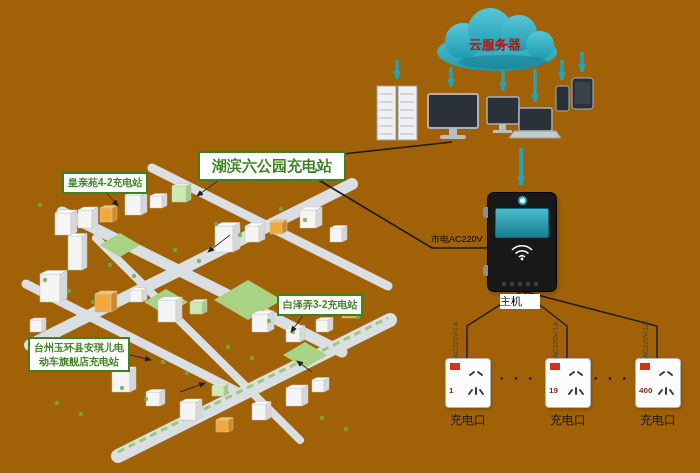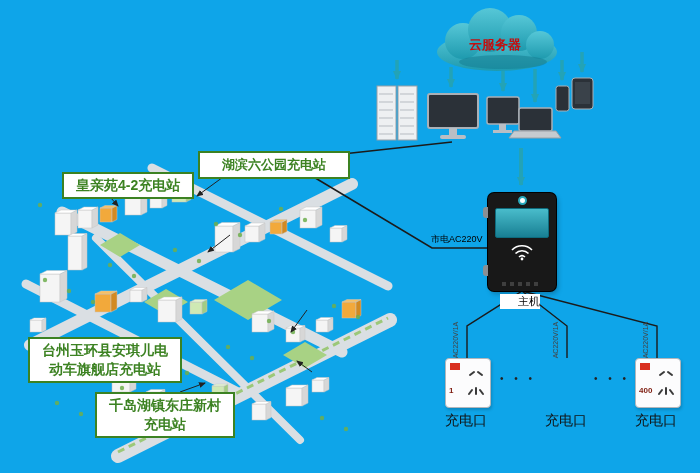--- a/index.html
+++ b/index.html
@@ -1,29 +1,29 @@
 <!DOCTYPE html>
 <html><head>
 <meta charset="utf-8">
 <style>
   *{margin:0;padding:0;box-sizing:border-box}
   html,body{background:#ffffff}
   body{font-family:"Liberation Sans",sans-serif}
-  .stage{position:relative;width:700px;height:473px;background:#0ea5e9;overflow:hidden}
+  .stage{position:relative;width:700px;height:473px;background:#a16207;overflow:hidden}
   .layer{position:absolute;left:0;top:0}
   svg text{font-family:"Liberation Sans",sans-serif}
 
   
   .station{position:absolute;z-index:6;background:#fff;border:2px solid #3c8222;color:#3c8222;
-           font-weight:bold;font-size:14px;line-height:1.35;padding:2px 12px;white-space:pre-line;text-align:center}
-  .station.big{font-size:13px;padding:3px 22px}
+           font-weight:bold;font-size:10px;line-height:1.35;padding:2px 4px;white-space:pre-line;text-align:center}
+  .station.big{font-size:15px;padding:3px 12px}
 
   
   .power-label{position:absolute;left:431px;top:233px;z-index:6;font-size:9px;font-weight:normal;color:#000}
-  .host-label{position:absolute;left:500px;top:294px;width:40px;z-index:7;text-align:right;
+  .host-label{position:absolute;left:500px;top:294px;width:40px;z-index:7;text-align:left;
               font-size:11px;color:#000;background:#fff}
 
   
   .host{position:absolute;left:488px;top:193px;width:68px;height:98px;z-index:5;
         background:#181818;border-radius:6px;box-shadow:0 0 0 1px #000,2px 3px 5px rgba(0,0,0,.25)}
   .host-tab{position:absolute;left:-5px;width:5px;height:11px;background:#8a8f94;border-radius:3px 0 0 3px}
   .host-tab.t1{top:14px}.host-tab.t2{top:72px}
   .host-logo{position:absolute;left:30px;top:3px;width:9px;height:9px;border-radius:50%;background:#fff;border:2px solid #2aa9bc}
   .host-screen{position:absolute;left:7px;top:15px;width:54px;height:30px;border:1px solid #0d6b7d;border-radius:2px;
                background:linear-gradient(180deg,#49bccb,#187f93)}
@@ -31,21 +31,21 @@
   .host-vents{position:absolute;left:14px;bottom:5px;width:40px;height:4px;
               background:repeating-linear-gradient(90deg,#3f3f3f 0 4px,#181818 4px 8px)}
 
   
   .outlet{position:absolute;top:358px;width:46px;height:50px;z-index:6;background:#fcfcfd;
           border:1px solid #b2b6bb;border-radius:4px;box-shadow:1px 2px 3px rgba(0,0,0,.18)}
   .outlet.o1{left:445px}.outlet.o2{left:545px}.outlet.o3{left:635px}
   .led{position:absolute;left:4px;top:4px;width:10px;height:7px;background:#d92f1f}
   .num{position:absolute;left:3px;top:27px;font-size:8px;font-weight:bold;color:#7e1d10}
   .socket{position:absolute;right:2px;top:7px}
-  .outlet-label{position:absolute;top:412px;width:46px;z-index:6;font-size:14px;color:#111}
+  .outlet-label{position:absolute;top:412px;width:46px;z-index:6;text-align:center;font-size:12px;color:#111}
   .outlet-label.l1{left:445px}.outlet-label.l2{left:545px}.outlet-label.l3{left:635px}
   .dots{position:absolute;top:373px;width:44px;z-index:6;text-align:center;font-size:10px;letter-spacing:4px;color:#222}
   .dots.d1{left:496px}.dots.d2{left:590px}
 </style>
 </head>
 <body>
 
 <div class="stage">
 
   <svg id="citymap" class="layer" width="700" height="473" viewBox="0 0 700 473" style="z-index:1">
@@ -266,24 +266,23 @@
       <line x1="230" y1="235" x2="208" y2="252" marker-end="url(#mD)"></line>
       <line x1="307" y1="310" x2="291" y2="332" marker-end="url(#mD)"></line>
       <line x1="122" y1="353" x2="151" y2="360" marker-end="url(#mD)"></line>
       <line x1="312" y1="372" x2="297" y2="361" marker-end="url(#mD)"></line>
       <line x1="180" y1="392" x2="205" y2="383" marker-end="url(#mD)"></line>
     </g>
   </svg>
 
   <div class="station big" style="left:198px;top:151px">湖滨六公园充电站</div>
   <div class="station" style="left:62px;top:172px">皇亲苑4-2充电站</div>
+  <div class="station" style="left:277px;top:294px">白泽弄3-2充电站</div>
   <div class="station" style="left:28px;top:337px">台州玉环县安琪儿电
 动车旗舰店充电站</div>
-  <div class="station" style="left:95px;top:392px">千岛湖镇东庄新村
-充电站</div>
 
   <div class="power-label">市电AC220V</div>
 
   <div class="host">
     <div class="host-tab t1"></div>
     <div class="host-tab t2"></div>
     <div class="host-logo"></div>
     <div class="host-screen"></div>
     <svg class="host-wifi" width="24" height="18" viewBox="0 0 24 18">
       <path d="M2 7 A14 14 0 0 1 22 7" fill="none" stroke="#fff" stroke-width="1.6"></path>
@@ -291,20 +290,33 @@
       <path d="M9 14 A4.5 4.5 0 0 1 15 14" fill="none" stroke="#fff" stroke-width="1.6"></path>
       <circle cx="12" cy="16" r="1.4" fill="#fff"></circle>
     </svg>
     <div class="host-vents"></div>
   </div>
   <div class="host-label">主机</div>
 
   <div class="outlet o1">
     <div class="led"></div>
     <div class="num">1</div>
+    <svg class="socket" width="24" height="36" viewBox="0 0 24 36">
+      <g stroke="#3a3a3a" stroke-width="2" stroke-linecap="round">
+        <line x1="6" y1="9" x2="10" y2="6"></line>
+          <line x1="14" y1="6" x2="18" y2="9"></line>
+        <line x1="5" y1="28" x2="8" y2="24"></line>
+          <line x1="12" y1="22" x2="12" y2="28"></line>
+          <line x1="16" y1="24" x2="19" y2="28"></line>
+      </g>
+    </svg>
+  </div>
+  <div class="outlet o2">
+    <div class="led"></div>
+    <div class="num">19</div>
     <svg class="socket" width="24" height="36" viewBox="0 0 24 36">
       <g stroke="#3a3a3a" stroke-width="2" stroke-linecap="round">
         <line x1="6" y1="9" x2="10" y2="6"></line>
           <line x1="14" y1="6" x2="18" y2="9"></line>
         <line x1="5" y1="28" x2="8" y2="24"></line>
           <line x1="12" y1="22" x2="12" y2="28"></line>
           <line x1="16" y1="24" x2="19" y2="28"></line>
       </g>
     </svg>
   </div>

